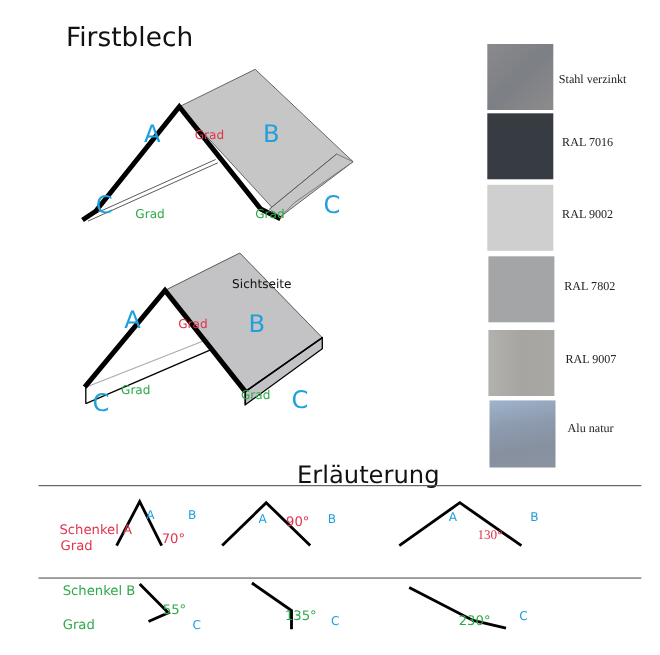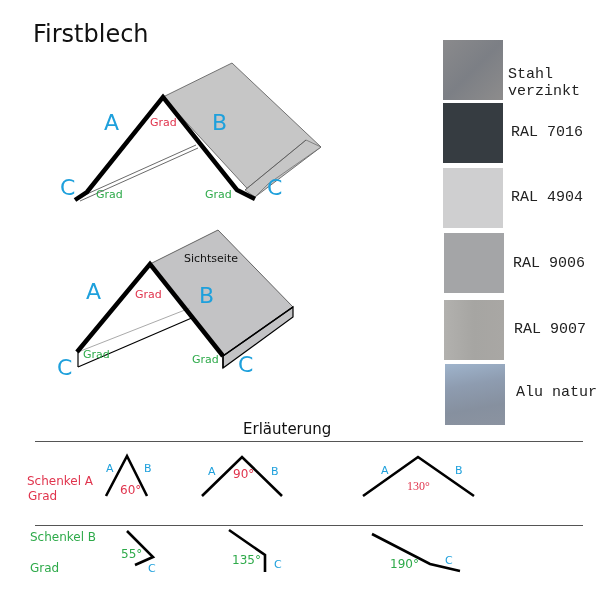--- a/index.html
+++ b/index.html
@@ -1,28 +1,28 @@
 <!DOCTYPE html>
 <html><head>
 <meta charset="utf-8">
 <style>
   html, body { margin:0; padding:0; background:#ffffff; }
   body { width:600px; height:595px; position:relative; overflow:hidden; font-family:"DejaVu Sans", sans-serif; }
-  .abs { position:absolute; }
+  .abs { position:absolute;margin-left:27px; }
   .title { left:33px; top:20px; font-size:24px; color:#111; font-family:"DejaVu Sans", sans-serif; letter-spacing:0px; }
   svg.diagram { position:absolute; left:0; top:0; }
   .lbl-blue { color:#1ea0dc; }
   .lbl-red { color:#e0344d; }
   .lbl-green { color:#2eaa4a; }
   .swatch { position:absolute; width:60px; height:60px; }
-  .swatch-label { position:absolute; font-size:15px; color:#222; font-family:Liberation Mono, monospace; }
+  .swatch-label { position:absolute; font-size:11px; color:#222; font-family:Liberation Serif, serif; }
   .big { font-size:22px; font-family:"DejaVu Sans", sans-serif; }
   .small { font-size:11px; font-family:"DejaVu Sans", sans-serif; }
   .mid { font-size:12px; font-family:"DejaVu Sans", sans-serif; }
-  .section-title { left:243px; top:420px; font-size:15px; color:#111; }
+  .section-title { left:243px; top:420px; font-size:22px; color:#111; }
   .hr { position:absolute; height:1px; background:#555; }
 </style>
 </head>
 <body>
 
 <div class="abs title">Firstblech</div>
 
 <svg class="diagram" width="600" height="595">
 
   <g>
@@ -75,54 +75,54 @@
 <div class="abs small lbl-green" style="left:192px;top:353px;">Grad</div>
 
 <div>
   <div class="swatch" style="left:443px;top:40px;background:linear-gradient(135deg,#8a8a8c,#7c7f85 50%,#8d8c8c);"></div>
   <div class="swatch-label" style="left:508px;top:66px;">Stahl verzinkt</div>
 
   <div class="swatch" style="left:443px;top:103px;background:#363c41;"></div>
   <div class="swatch-label" style="left:511px;top:124px;">RAL 7016</div>
 
   <div class="swatch" style="left:443px;top:168px;background:#cfcfd0;"></div>
-  <div class="swatch-label" style="left:511px;top:189px;">RAL 4904</div>
+  <div class="swatch-label" style="left:511px;top:189px;">RAL 9002</div>
 
   <div class="swatch" style="left:444px;top:233px;background:#a4a5a7;"></div>
-  <div class="swatch-label" style="left:513px;top:255px;">RAL 9006</div>
+  <div class="swatch-label" style="left:513px;top:255px;">RAL 7802</div>
 
   <div class="swatch" style="left:444px;top:300px;background:linear-gradient(90deg,#b2b1ae,#a6a5a2 50%,#a9a7a4);"></div>
   <div class="swatch-label" style="left:514px;top:321px;">RAL 9007</div>
 
   <div class="swatch" style="left:445px;top:364px;height:61px;background:linear-gradient(170deg,#9fb4cc,#8e9cb0 35%,#86909f 70%,#8b93a0);"></div>
   <div class="swatch-label" style="left:516px;top:384px;">Alu natur</div>
 </div>
 
 <div class="abs section-title">Erläuterung</div>
 <div class="hr" style="left:35px;top:441px;width:548px;"></div>
 <div class="hr" style="left:35px;top:525px;width:548px;"></div>
 
 <div class="abs mid lbl-red" style="left:27px;top:474px;">Schenkel A</div>
 <div class="abs mid lbl-red" style="left:28px;top:489px;">Grad</div>
 
 <div class="abs small lbl-blue" style="left:106px;top:462px;">A</div>
 <div class="abs small lbl-blue" style="left:144px;top:462px;">B</div>
-<div class="abs mid lbl-red" style="left:120px;top:483px;">60°</div>
+<div class="abs mid lbl-red" style="left:120px;top:483px;">70°</div>
 
 <div class="abs small lbl-blue" style="left:208px;top:465px;">A</div>
 <div class="abs small lbl-blue" style="left:271px;top:465px;">B</div>
 <div class="abs mid lbl-red" style="left:233px;top:467px;">90°</div>
 
 <div class="abs small lbl-blue" style="left:381px;top:464px;">A</div>
 <div class="abs small lbl-blue" style="left:455px;top:464px;">B</div>
 <div class="abs mid lbl-red" style="left:407px;top:479px;font-family:Liberation Serif, serif;">130°</div>
 
 <div class="abs mid lbl-green" style="left:30px;top:530px;">Schenkel B</div>
 <div class="abs mid lbl-green" style="left:30px;top:561px;">Grad</div>
 
 <div class="abs mid lbl-green" style="left:121px;top:547px;">55°</div>
 <div class="abs small lbl-blue" style="left:148px;top:562px;">C</div>
 
 <div class="abs mid lbl-green" style="left:232px;top:553px;">135°</div>
 <div class="abs small lbl-blue" style="left:274px;top:558px;">C</div>
 
-<div class="abs mid lbl-green" style="left:390px;top:557px;">190°</div>
+<div class="abs mid lbl-green" style="left:390px;top:557px;">230°</div>
 <div class="abs small lbl-blue" style="left:445px;top:554px;">C</div>
 
 </body></html>

